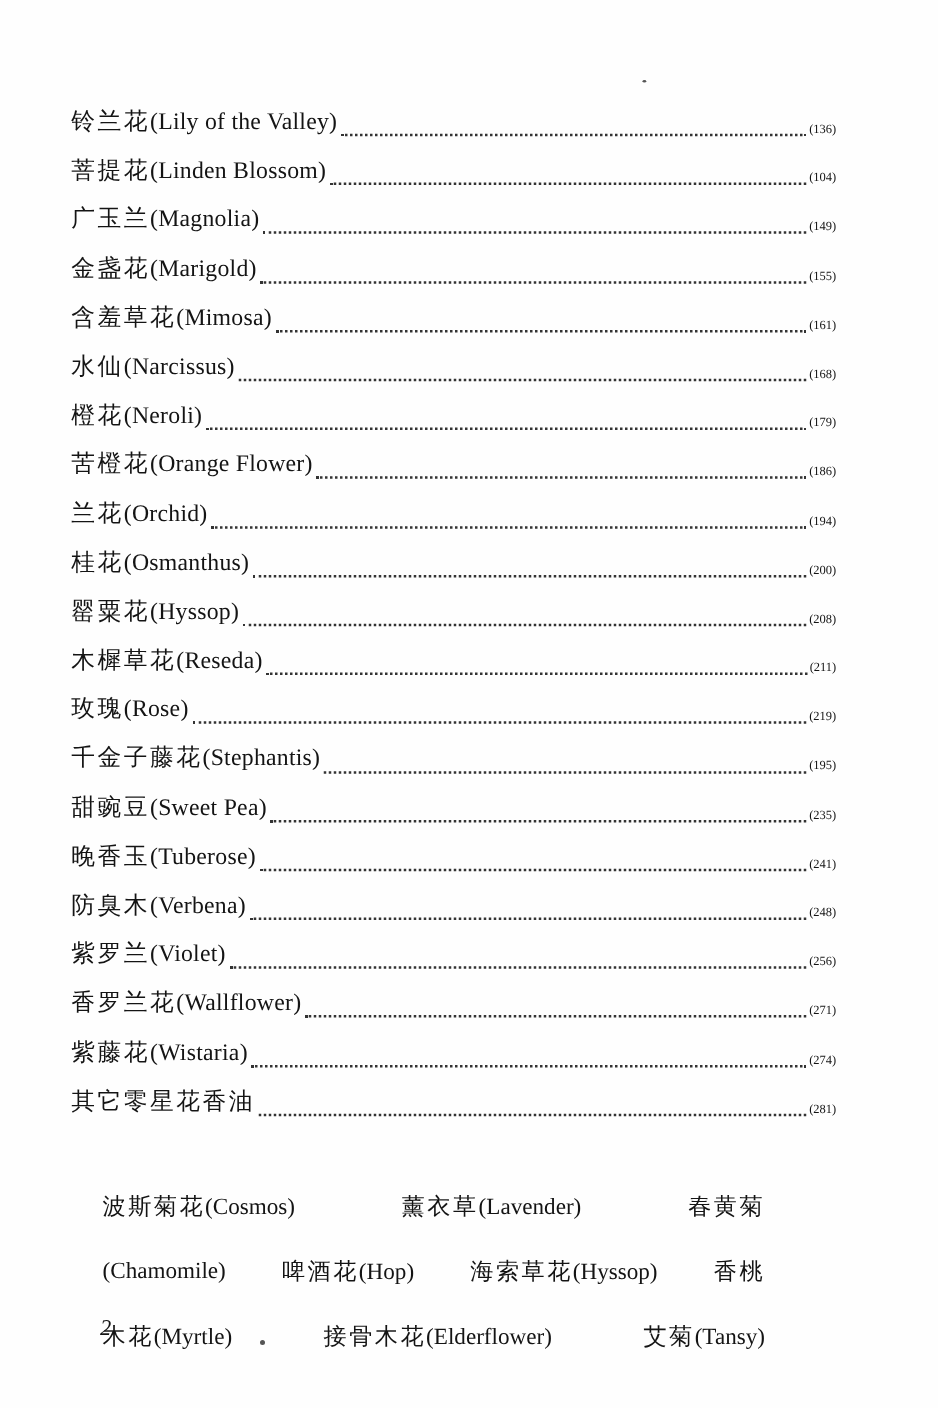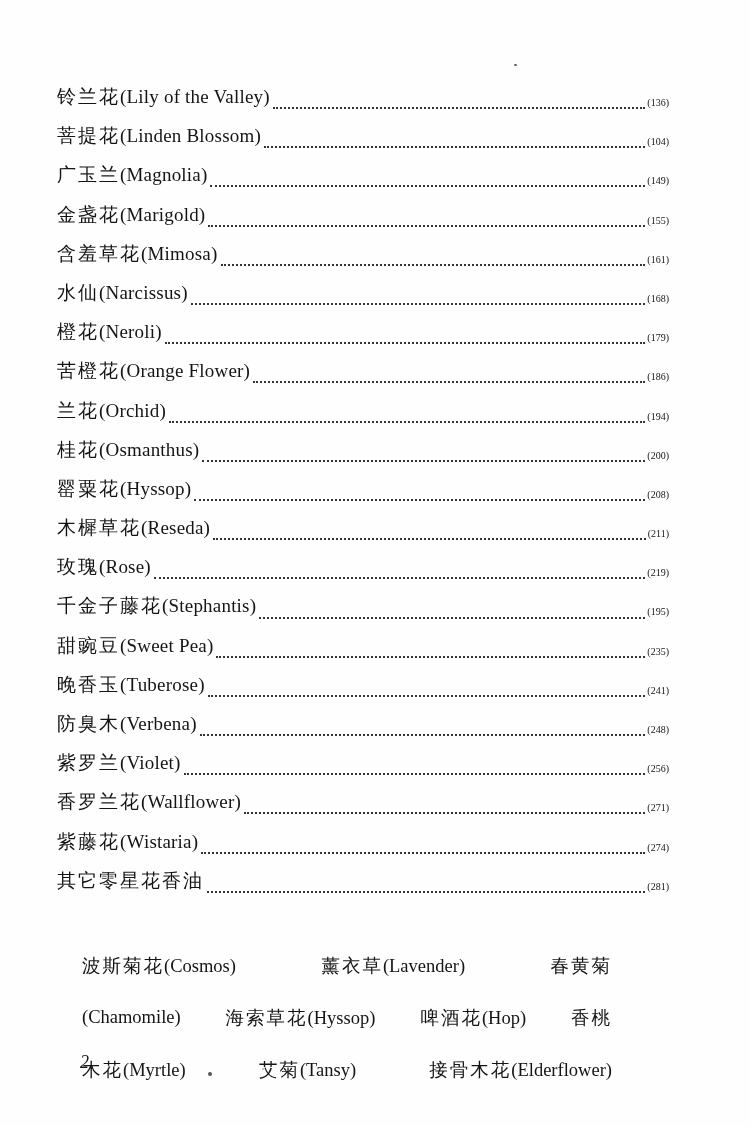--- a/index.html
+++ b/index.html
@@ -207,25 +207,25 @@
   </div>
 
   <div class="sub-entries">
     <div class="line">
       <span><span class="zh">波斯菊花</span><span>(Cosmos)</span></span>
       <span><span class="zh">薰衣草</span><span>(Lavender)</span></span>
       <span><span class="zh">春黄菊</span></span>
     </div>
     <div class="line">
       <span><span>(Chamomile)</span></span>
+      <span><span class="zh">啤酒花</span><span>(Hop)</span></span>
       <span><span class="zh">海索草花</span><span>(Hyssop)</span></span>
-      <span><span class="zh">啤酒花</span><span>(Hop)</span></span>
       <span><span class="zh">香桃</span></span>
     </div>
     <div class="line">
       <span><span class="zh">木花</span><span>(Myrtle)</span></span>
+      <span><span class="zh">接骨木花</span><span>(Elderflower)</span></span>
       <span><span class="zh">艾菊</span><span>(Tansy)</span></span>
-      <span><span class="zh">接骨木花</span><span>(Elderflower)</span></span>
     </div>
   </div>
 
   <div class="folio">2</div>
 </div>
 
 </body></html>

